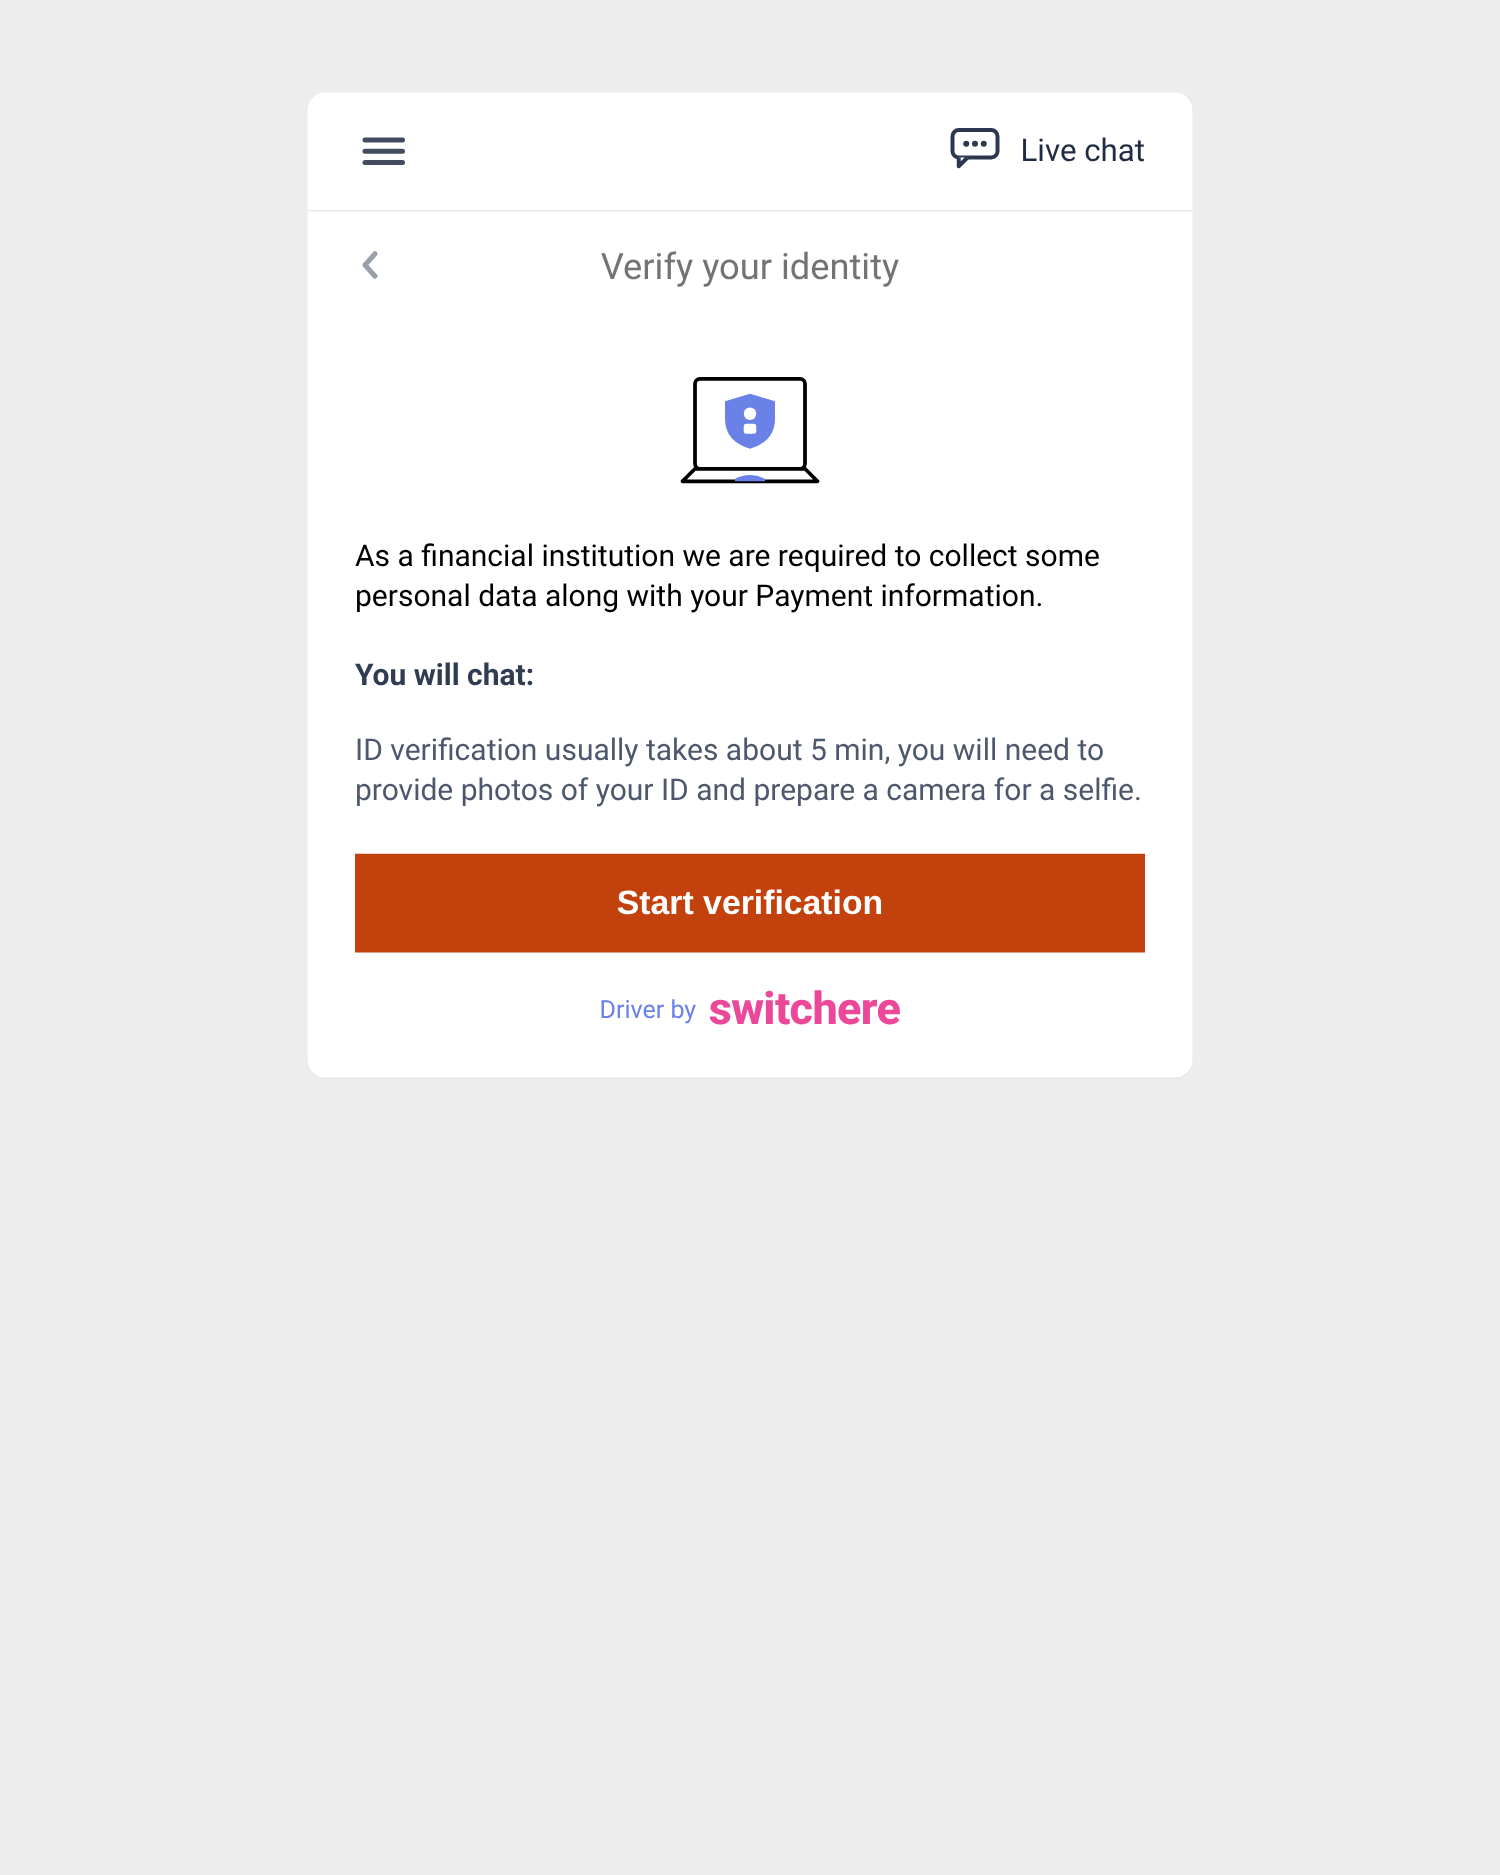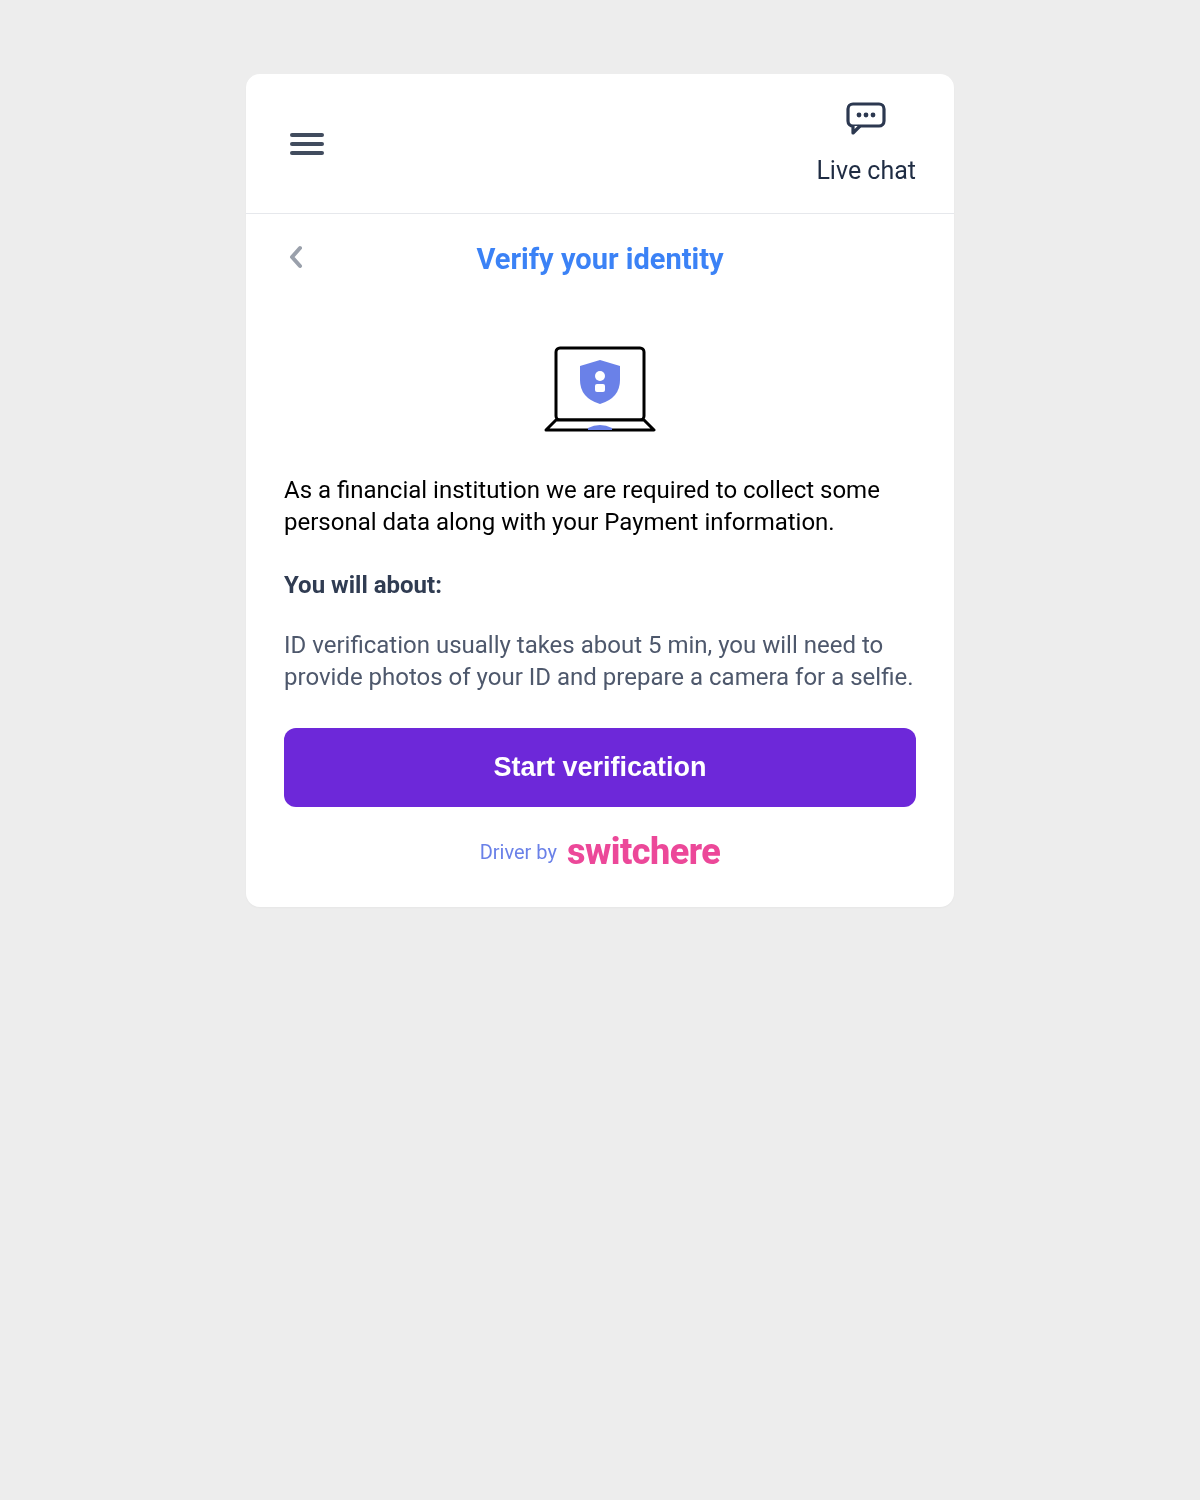--- a/index.html
+++ b/index.html
@@ -42,21 +42,20 @@
       width: 34px;
       height: 4px;
       background: #414c5e;
       border-radius: 2px;
     }
     .live-chat {
       display: flex;
       align-items: center;
       gap: 16px;
       cursor: pointer;
-      flex-direction: column;
     }
     .live-chat-text {
       font-size: 25px;
       color: #1f2c43;
     }
     .content-header {
       display: flex;
       align-items: center;
       padding: 28px 38px 10px 38px;
       position: relative;
@@ -64,22 +63,22 @@
     .back-btn {
       position: absolute;
       left: 42px;
       cursor: pointer;
       color: #9aa0ab;
     }
     .page-title {
       flex: 1;
       text-align: center;
       font-size: 29px;
-      font-weight: 700;
-      color: #3b82f6;
+      font-weight: 400;
+      color: #737373;
     }
     .illustration {
       display: flex;
       justify-content: center;
       padding: 60px 0 40px 0;
     }
     .body-content {
       padding: 0 38px 34px 38px;
     }
     .intro-text {
@@ -116,24 +115,24 @@
       background: #5b7ce4;
     }
     .note-text {
       font-size: 24px;
       line-height: 1.35;
       color: #4e586c;
       margin-bottom: 34px;
     }
     .start-btn {
       width: 100%;
-      background: #6d28d9;
+      background: #c2410c;
       color: #ffffff;
       border: none;
-      border-radius: 12px;
+      border-radius: 0;
       padding: 24px 0;
       font-size: 27px;
       font-weight: 700;
       cursor: pointer;
     }
     .powered-by {
       display: flex;
       align-items: center;
       justify-content: center;
       gap: 10px;
@@ -190,21 +189,21 @@
       <path d="M44 82 Q56 76 68 82 L68 84 L44 84 Z" fill="#6a81e8"></path>
       <path d="M56 14 L76 20 L76 34 Q76 52 56 58 Q36 52 36 34 L36 20 Z" fill="#6a81e8"></path>
       <circle cx="56" cy="30" r="5" fill="#fff"></circle>
       <rect x="51" y="38" width="10" height="8" rx="2" fill="#fff"></rect>
     </svg>
   </div>
 
   <div class="body-content">
     <p class="intro-text">As a financial institution we are required to collect some personal data along with your Payment information.</p>
 
-    <p class="need-heading">You will about:</p>
+    <p class="need-heading">You will chat:</p>
 
     <ul class="need-list">
     </ul>
 
     <p class="note-text">ID verification usually takes about 5 min, you will need to provide photos of your ID and prepare a camera for a selfie.</p>
 
     <button class="start-btn">Start verification</button>
 
     <div class="powered-by">
       <span class="powered-by-text">Driver by</span>

